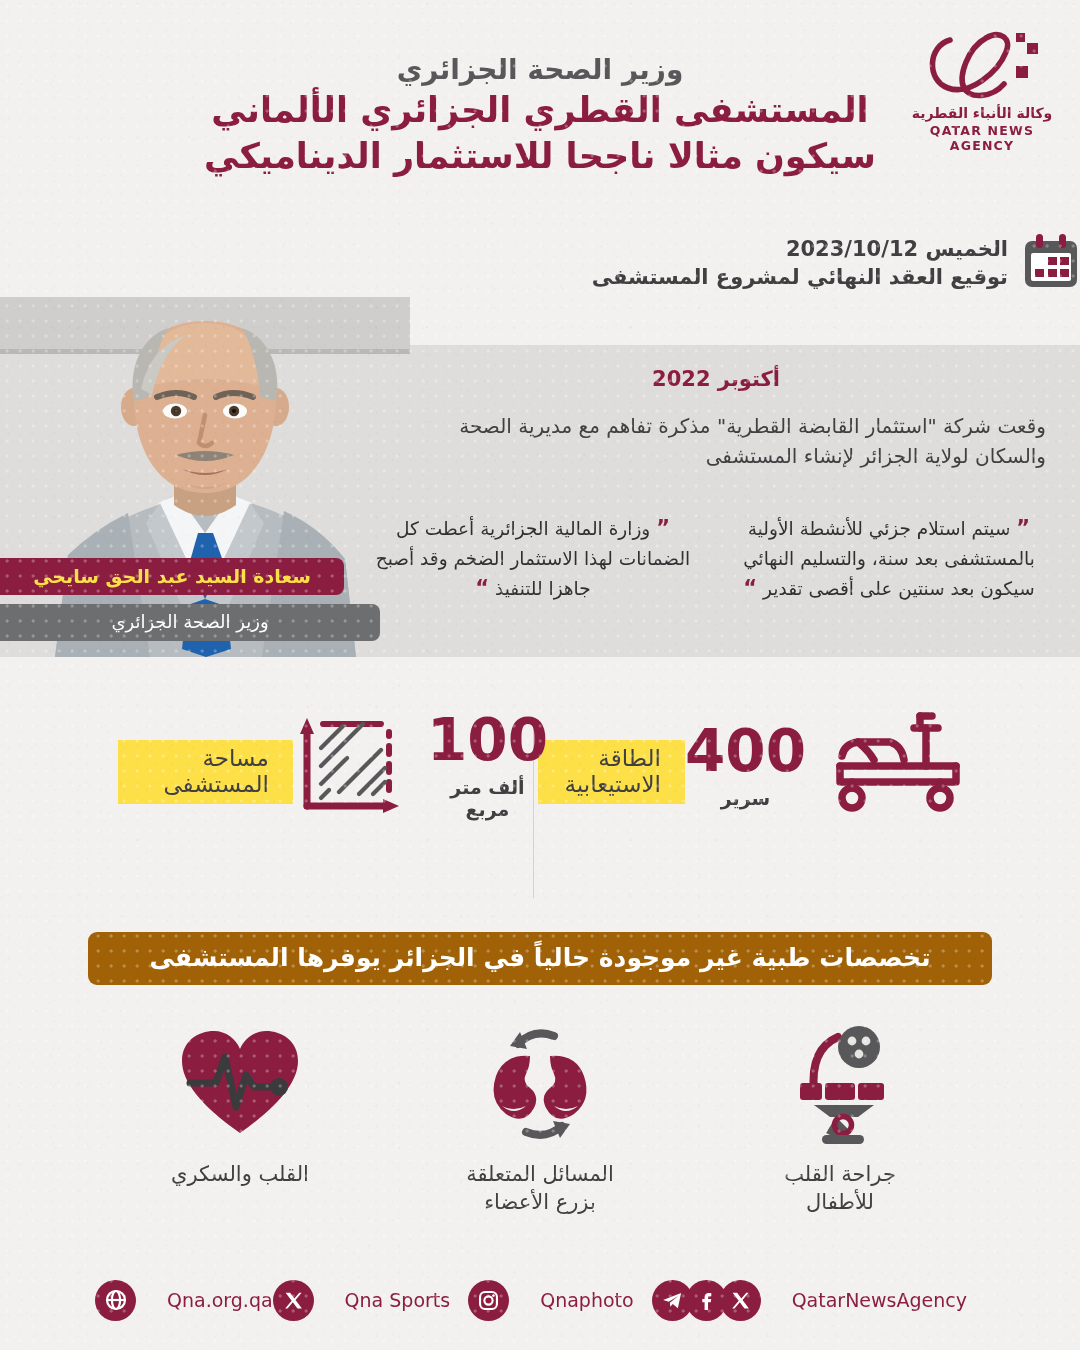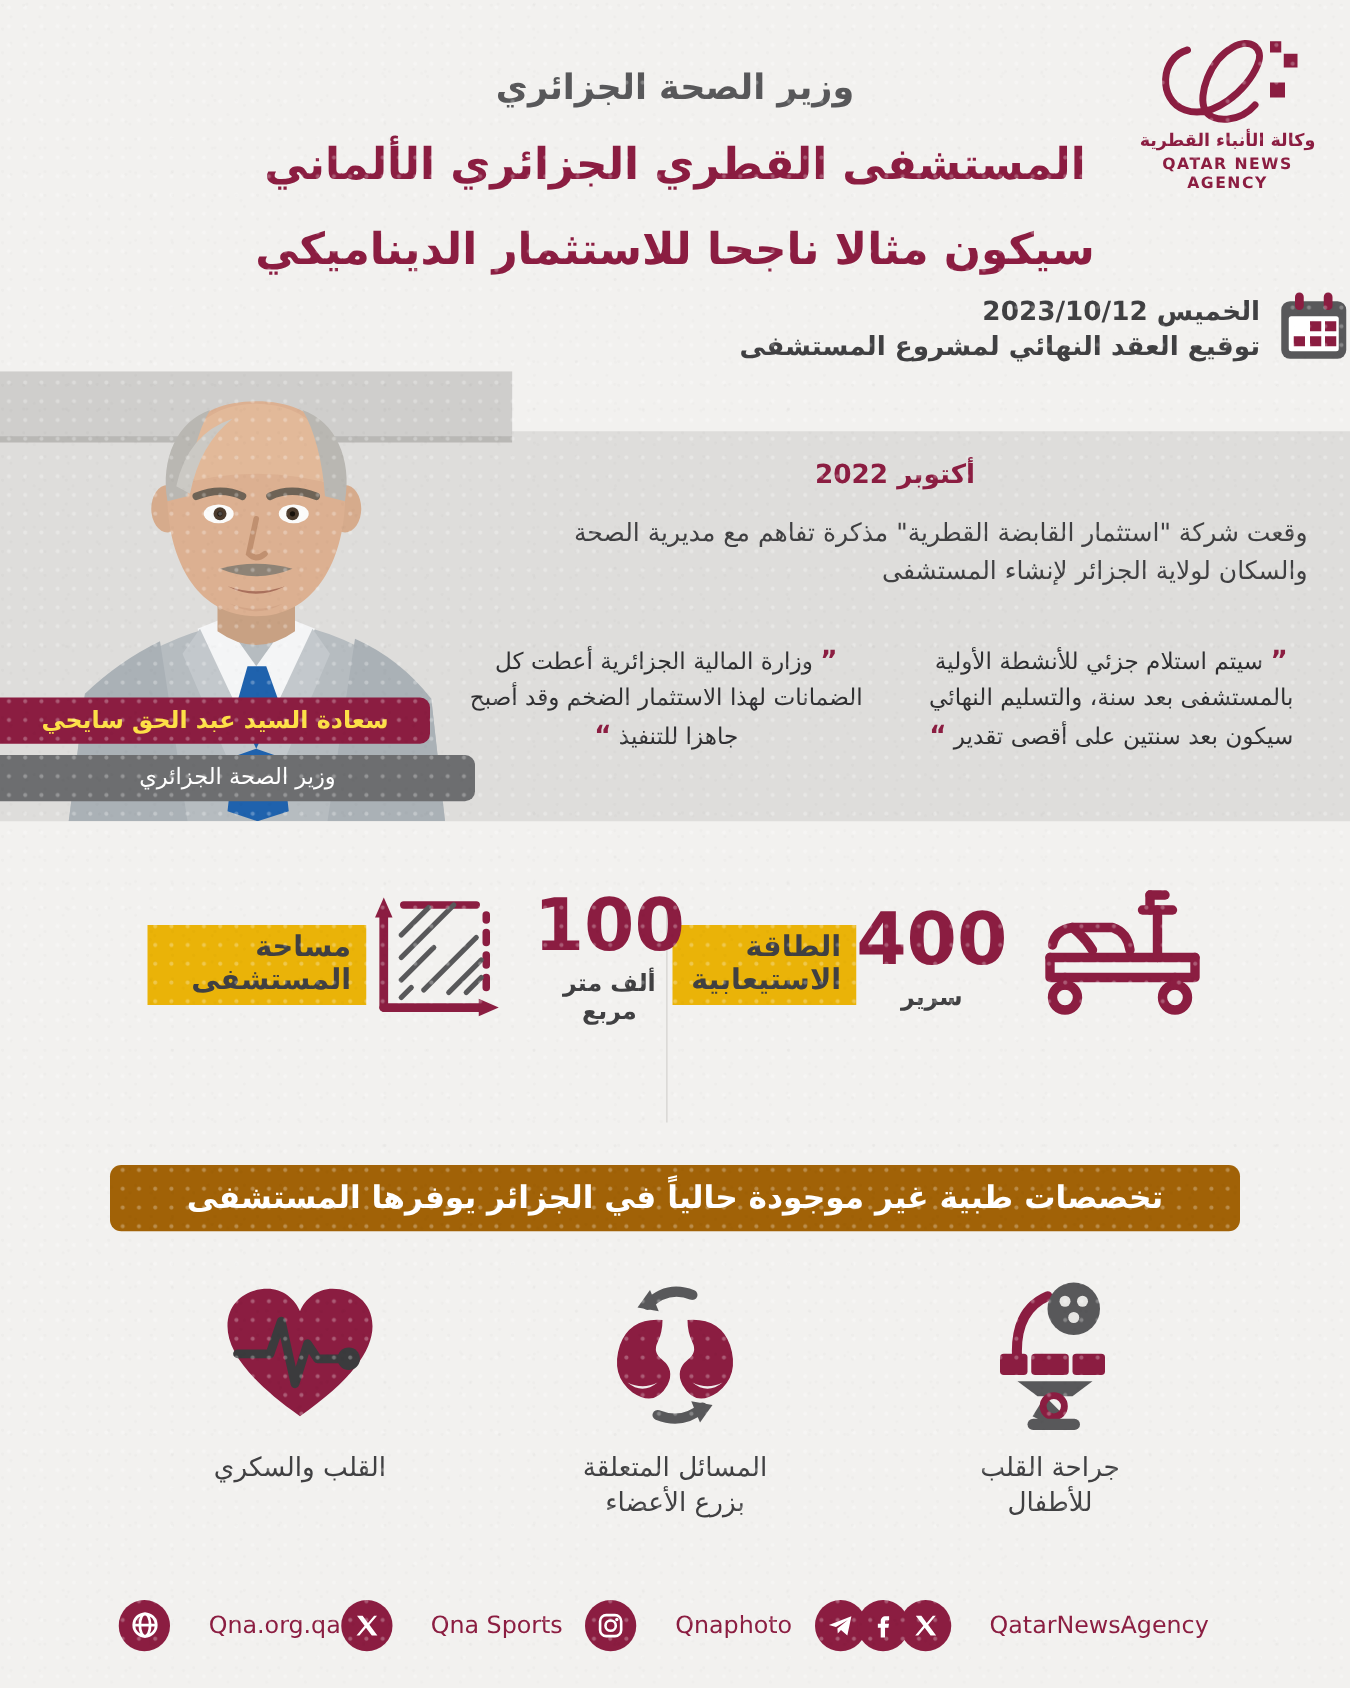--- a/index.html
+++ b/index.html
@@ -82,21 +82,21 @@
     font-weight: bold;
     color: #58585a;
     line-height: 1.25;
     letter-spacing: -.3px;
   }
   .headline {
     font-size: 35px;
     font-weight: bold;
     color: #8b1d41;
     line-height: 1.32;
-    margin-top: 22px;
+    margin-top: 0;
     letter-spacing: -.4px;
   }
 
   
   .date-row {
     position: absolute;
     top: 232px;
     right: 0; left: 0;
     display: flex;
     flex-direction: row;
@@ -256,25 +256,25 @@
     direction: ltr;
   }
   .stat-unit {
     font-size: 19px;
     font-weight: bold;
     color: #404042;
     margin-top: 7px;
   }
   .stat-label {
     margin-top: 12px;
-    background: #eab308;
+    background: #fde047;
     color: #404042;
     font-size: 23px;
-    font-weight: bold;
-    padding: 5px 12px 7px;
+    font-weight: normal;
+    padding: 5px 24px 7px;
   }
 
   
   .spec-banner {
     position: absolute;
     top: 932px;
     left: 88px;
     width: 904px;
     background: #a16207;
     color: #fff;

